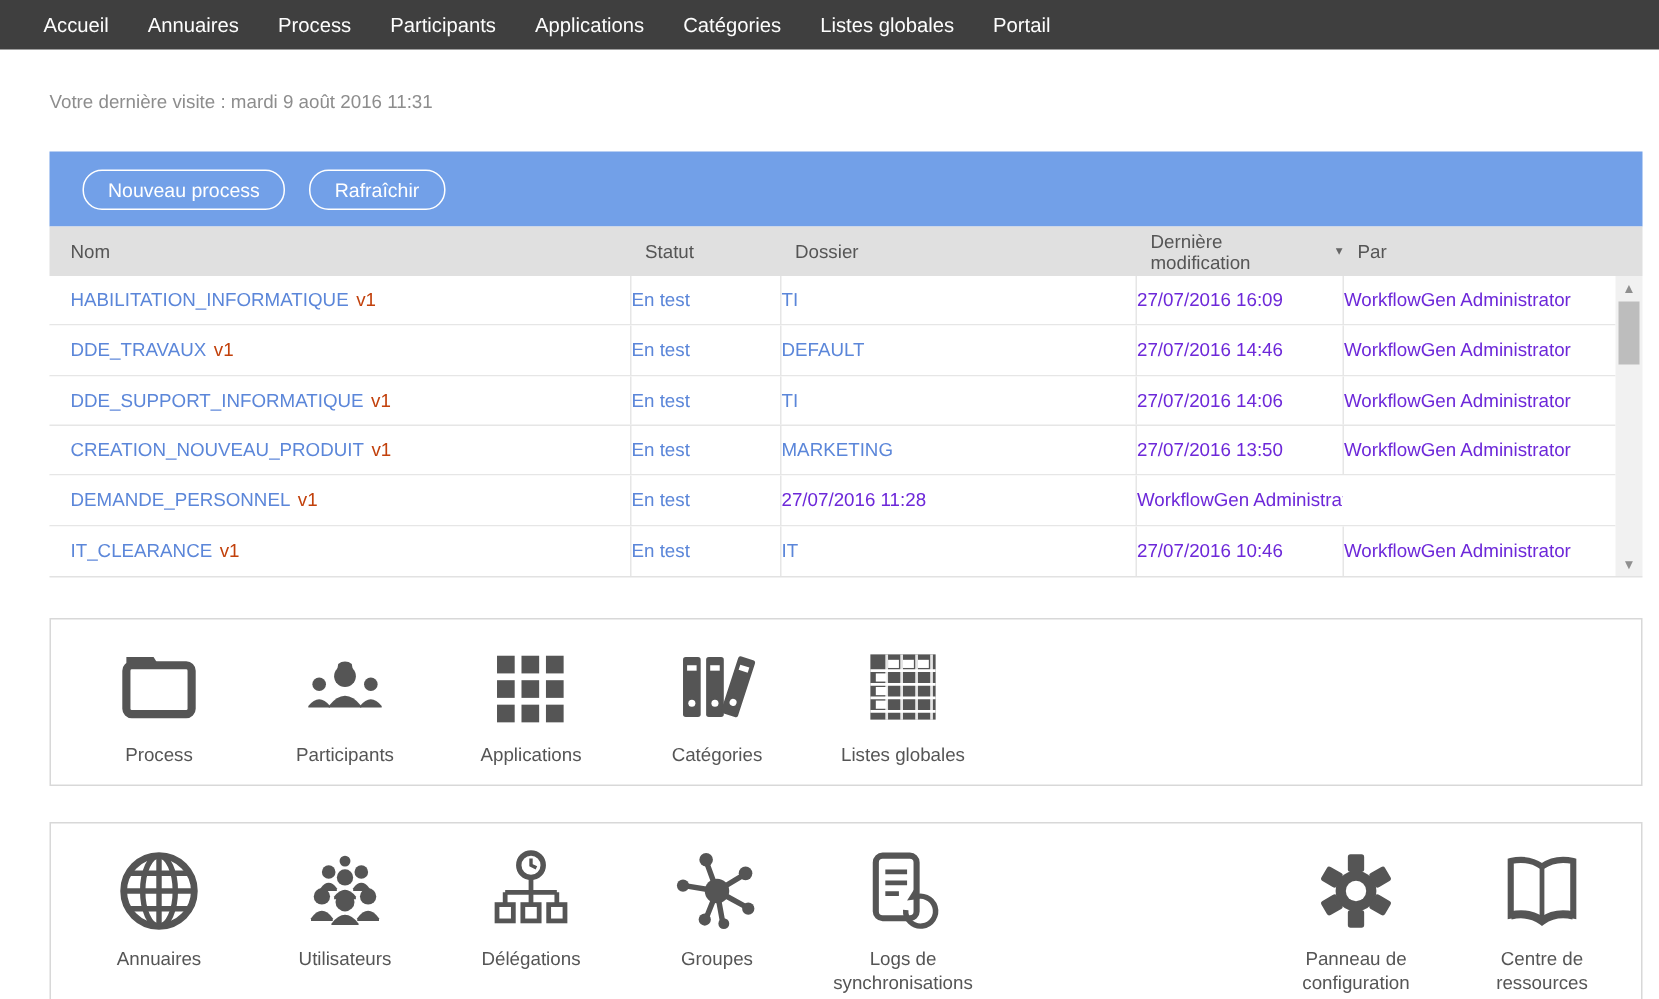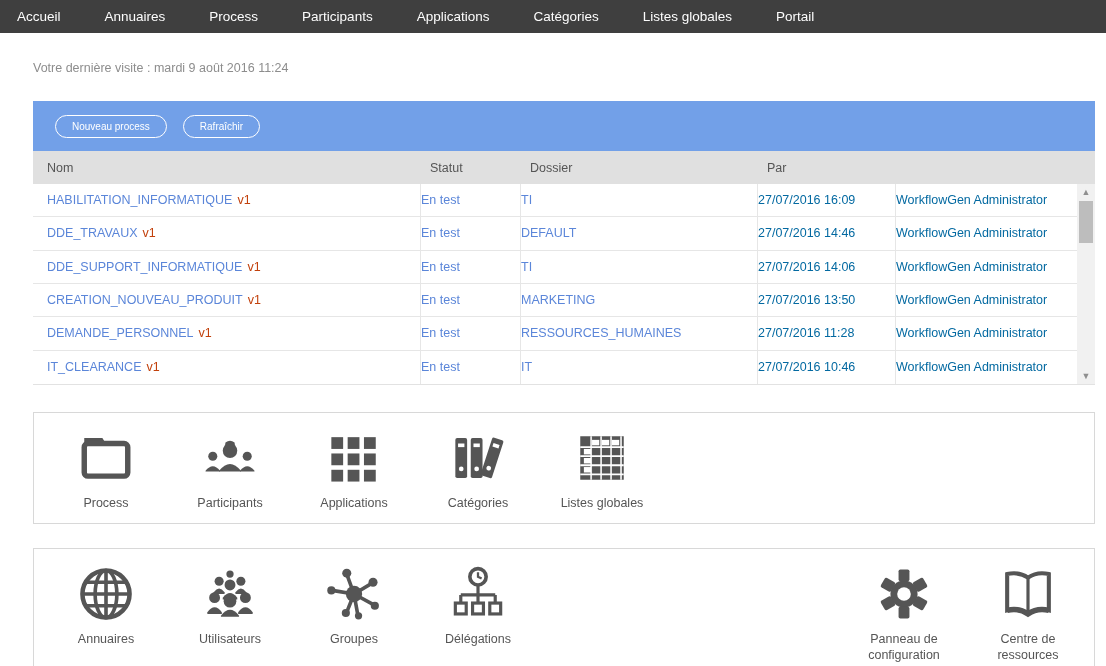--- a/index.html
+++ b/index.html
@@ -10,22 +10,21 @@
     color: #444;
     overflow: hidden;
   }
 
   
   .topnav {
     height: 33px;
     background: #3f3f3f;
     display: flex;
     align-items: stretch;
-    padding-left: 4px;
-    gap: 18px;
+    padding-left: 16px;
   }
   .nav-item {
     color: #fdfdfd;
     font-size: 13.5px;
     display: flex;
     align-items: center;
     padding: 0 13px;
     cursor: pointer;
     white-space: nowrap;
   }
@@ -49,21 +48,21 @@
     display: flex;
     align-items: center;
     padding-left: 22px;
     gap: 16px;
   }
   .hdr-btn {
     background: transparent;
     border: 1px solid #ffffff;
     border-radius: 13px;
     color: #ffffff;
-    font-size: 10px;
+    font-size: 13px;
     font-family: inherit;
     padding: 5px 16px;
     cursor: pointer;
     white-space: nowrap;
   }
 
   .thead {
     height: 33px;
     background: #e0e0e0;
     display: grid;
@@ -85,21 +84,21 @@
     align-items: center;
     font-size: 12.5px;
     border-bottom: 1px solid #e6e6e6;
     background: #fff;
   }
   .t-row:last-child { border-bottom: none; }
   .td { padding-left: 0; border-left: 1px solid #e6e6e6; height: 100%; display: flex; align-items: center; overflow: hidden; white-space: nowrap; }
   .td:first-child { border-left: none; padding-left: 14px; }
   .link { color: #5b86d9; text-decoration: none; cursor: pointer; }
   .version { color: #c2410c; margin-left: 5px; }
-  .plain { color: #0369a1; }
+  .plain { color: #6d28d9; }
 
   
   .scrollbar {
     width: 18px;
     background: #f1f1f1;
     position: relative;
   }
   .sb-arrow {
     position: absolute; left: 0; width: 18px; height: 16px;
     display: flex; align-items: center; justify-content: center;
@@ -150,31 +149,32 @@
     <div class="nav-item">Accueil</div>
     <div class="nav-item">Annuaires</div>
     <div class="nav-item">Process</div>
     <div class="nav-item">Participants</div>
     <div class="nav-item">Applications</div>
     <div class="nav-item">Catégories</div>
     <div class="nav-item">Listes globales</div>
     <div class="nav-item">Portail</div>
   </div>
 
-<div class="visit-line">Votre dernière visite : mardi 9 août 2016 11:24</div>
+<div class="visit-line">Votre dernière visite : mardi 9 août 2016 11:31</div>
 
 <div class="panel process-panel">
   <div class="panel-header">
     <button class="hdr-btn">Nouveau process</button>
     <button class="hdr-btn">Rafraîchir</button>
   </div>
   <div class="thead">
       <div class="th">Nom</div>
       <div class="th">Statut</div>
       <div class="th">Dossier</div>
+      <div class="th">Dernière modification<span class="sort-icon">▾</span></div>
       <div class="th">Par</div>
     </div>
   <div class="tbody-wrap">
     <div class="rows">
         <div class="t-row">
           <div class="td">
             <a class="link">HABILITATION_INFORMATIQUE</a>
             <span class="version">v1</span>
           </div>
           <div class="td">
@@ -244,23 +244,20 @@
             <span class="plain">WorkflowGen Administrator</span>
           </div>
         </div>
         <div class="t-row">
           <div class="td">
             <a class="link">DEMANDE_PERSONNEL</a>
             <span class="version">v1</span>
           </div>
           <div class="td">
             <a class="link">En test</a>
-          </div>
-          <div class="td">
-            <a class="link">RESSOURCES_HUMAINES</a>
           </div>
           <div class="td">
             <span class="plain">27/07/2016 11:28</span>
           </div>
           <div class="td">
             <span class="plain">WorkflowGen Administrator</span>
           </div>
         </div>
         <div class="t-row">
           <div class="td">
@@ -395,49 +392,60 @@
           <circle cx="49" cy="36" r="6"></circle>
           <path d="M41 52q8-11 16 0v2H41z"></path>
           <circle cx="32" cy="40" r="7"></circle>
           <path d="M22 56q10-13 20 0v1H22z"></path>
         </svg>
       </span>
       <div class="sc-label">Utilisateurs</div>
     </div>
     <div class="sc-item">
       <span class="sc-icon">
+        <svg viewBox="0 0 64 64" fill="none" stroke="#555">
+          <circle cx="32" cy="13" r="9" stroke-width="4"></circle>
+          <path d="M32 8v5l4 2" stroke-width="2.5"></path>
+          <path d="M32 22v11M13 33h38M13 33v9M32 33v9M51 33v9" stroke-width="3.5"></path>
+          <rect x="7" y="42" width="12" height="12" stroke-width="3.5"></rect>
+          <rect x="26" y="42" width="12" height="12" stroke-width="3.5"></rect>
+          <rect x="45" y="42" width="12" height="12" stroke-width="3.5"></rect>
+        </svg>
+      </span>
+      <div class="sc-label">Délégations</div>
+    </div>
+    <div class="sc-item">
+      <span class="sc-icon">
         <svg viewBox="0 0 64 64">
           <g stroke="#555" stroke-width="4">
             <path d="M32 32 24 10M32 32l20-12M32 32 8 28M32 32l22 12M32 32l-8 20M32 32l4 22"></path>
           </g>
           <g fill="#555">
             <circle cx="32" cy="32" r="9"></circle>
             <circle cx="24" cy="9" r="5"></circle>
             <circle cx="53" cy="19" r="5"></circle>
             <circle cx="7" cy="28" r="4.5"></circle>
             <circle cx="55" cy="45" r="4.5"></circle>
             <circle cx="23" cy="53" r="4.5"></circle>
             <circle cx="37" cy="56" r="4"></circle>
           </g>
         </svg>
       </span>
       <div class="sc-label">Groupes</div>
     </div>
     <div class="sc-item">
       <span class="sc-icon">
         <svg viewBox="0 0 64 64" fill="none" stroke="#555">
-          <circle cx="32" cy="13" r="9" stroke-width="4"></circle>
-          <path d="M32 8v5l4 2" stroke-width="2.5"></path>
-          <path d="M32 22v11M13 33h38M13 33v9M32 33v9M51 33v9" stroke-width="3.5"></path>
-          <rect x="7" y="42" width="12" height="12" stroke-width="3.5"></rect>
-          <rect x="26" y="42" width="12" height="12" stroke-width="3.5"></rect>
-          <rect x="45" y="42" width="12" height="12" stroke-width="3.5"></rect>
-        </svg>
-      </span>
-      <div class="sc-label">Délégations</div>
+          <rect x="12" y="6" width="30" height="46" rx="5" stroke-width="4.5"></rect>
+          <path d="M19 18h16M19 26h16M19 34h10" stroke-width="3.5"></path>
+          <path d="M34 46a11 11 0 1 0 6-9" stroke-width="4"></path>
+          <path d="M40 31l2 7-7 1z" fill="#555" stroke="none"></path>
+        </svg>
+      </span>
+      <div class="sc-label">Logs de synchronisations</div>
     </div>
     <div class="sc-item push-right">
       <span class="sc-icon">
         <svg viewBox="0 0 64 64">
           <g fill="#555">
             <circle cx="32" cy="32" r="15"></circle>
             <rect x="26" y="5" width="12" height="13" rx="2"></rect>
             <rect x="26" y="46" width="12" height="13" rx="2"></rect>
             <rect x="26" y="5" width="12" height="13" rx="2" transform="rotate(60 32 32)"></rect>
             <rect x="26" y="46" width="12" height="13" rx="2" transform="rotate(60 32 32)"></rect>

